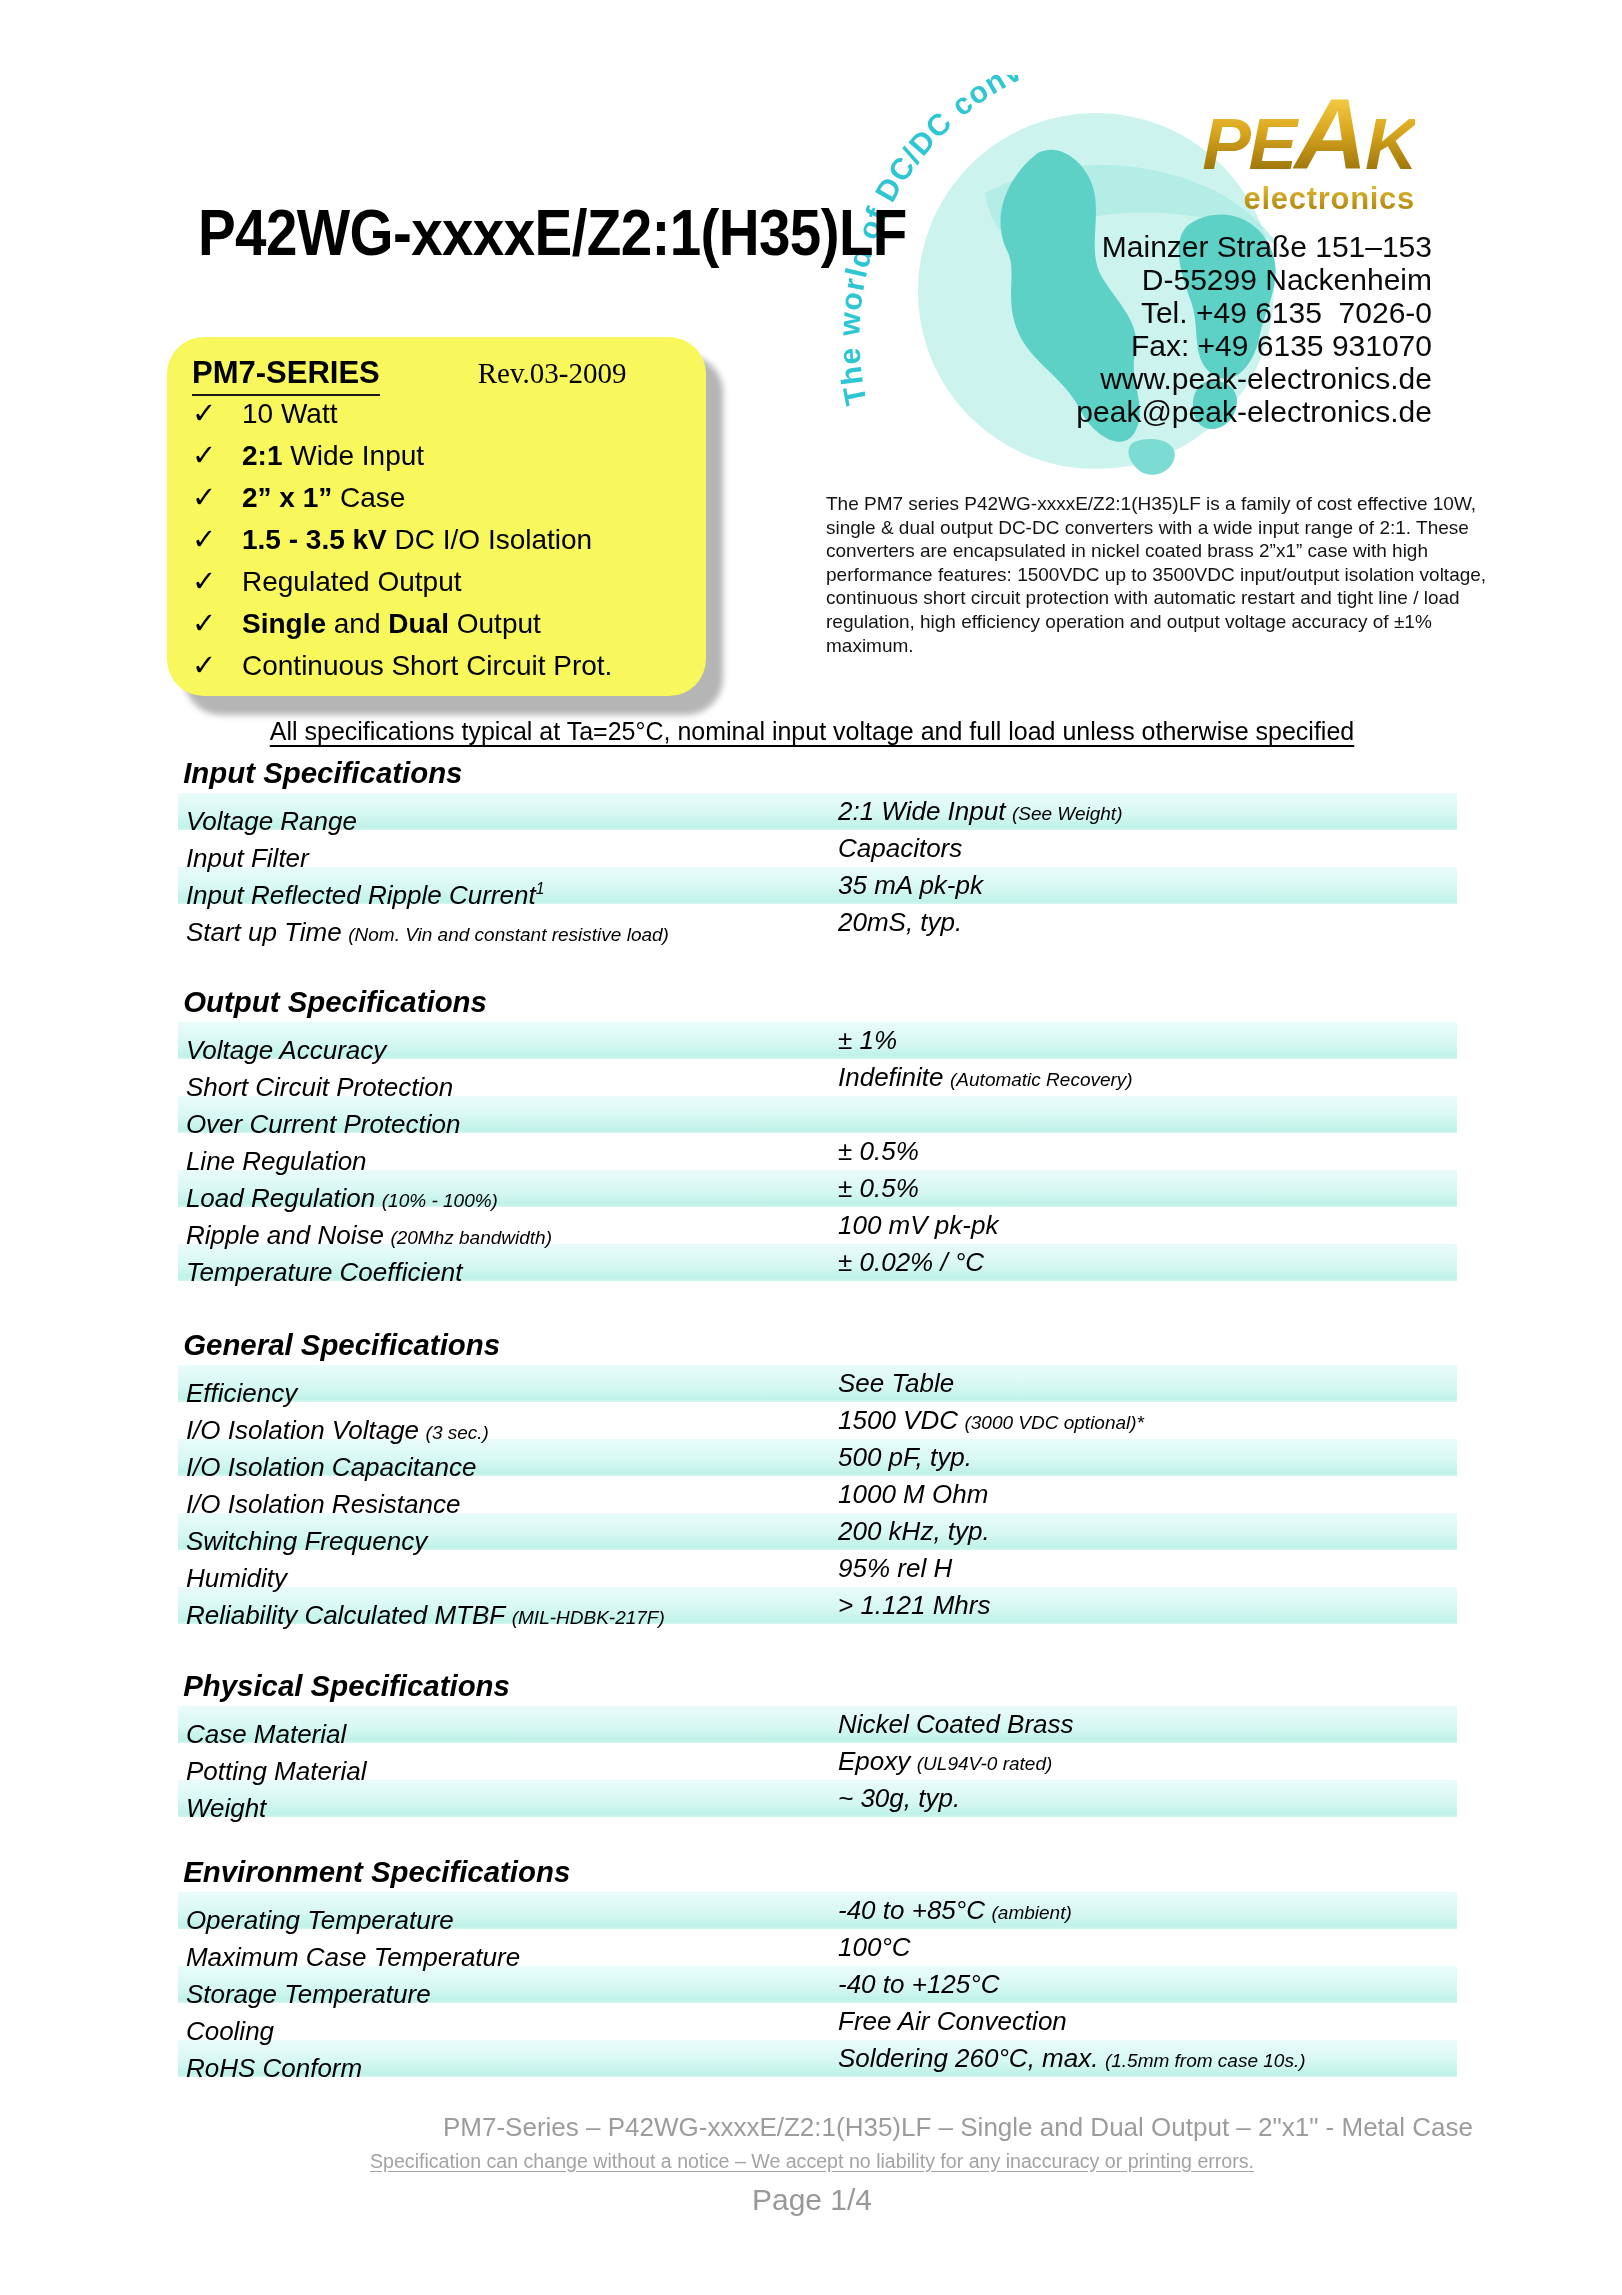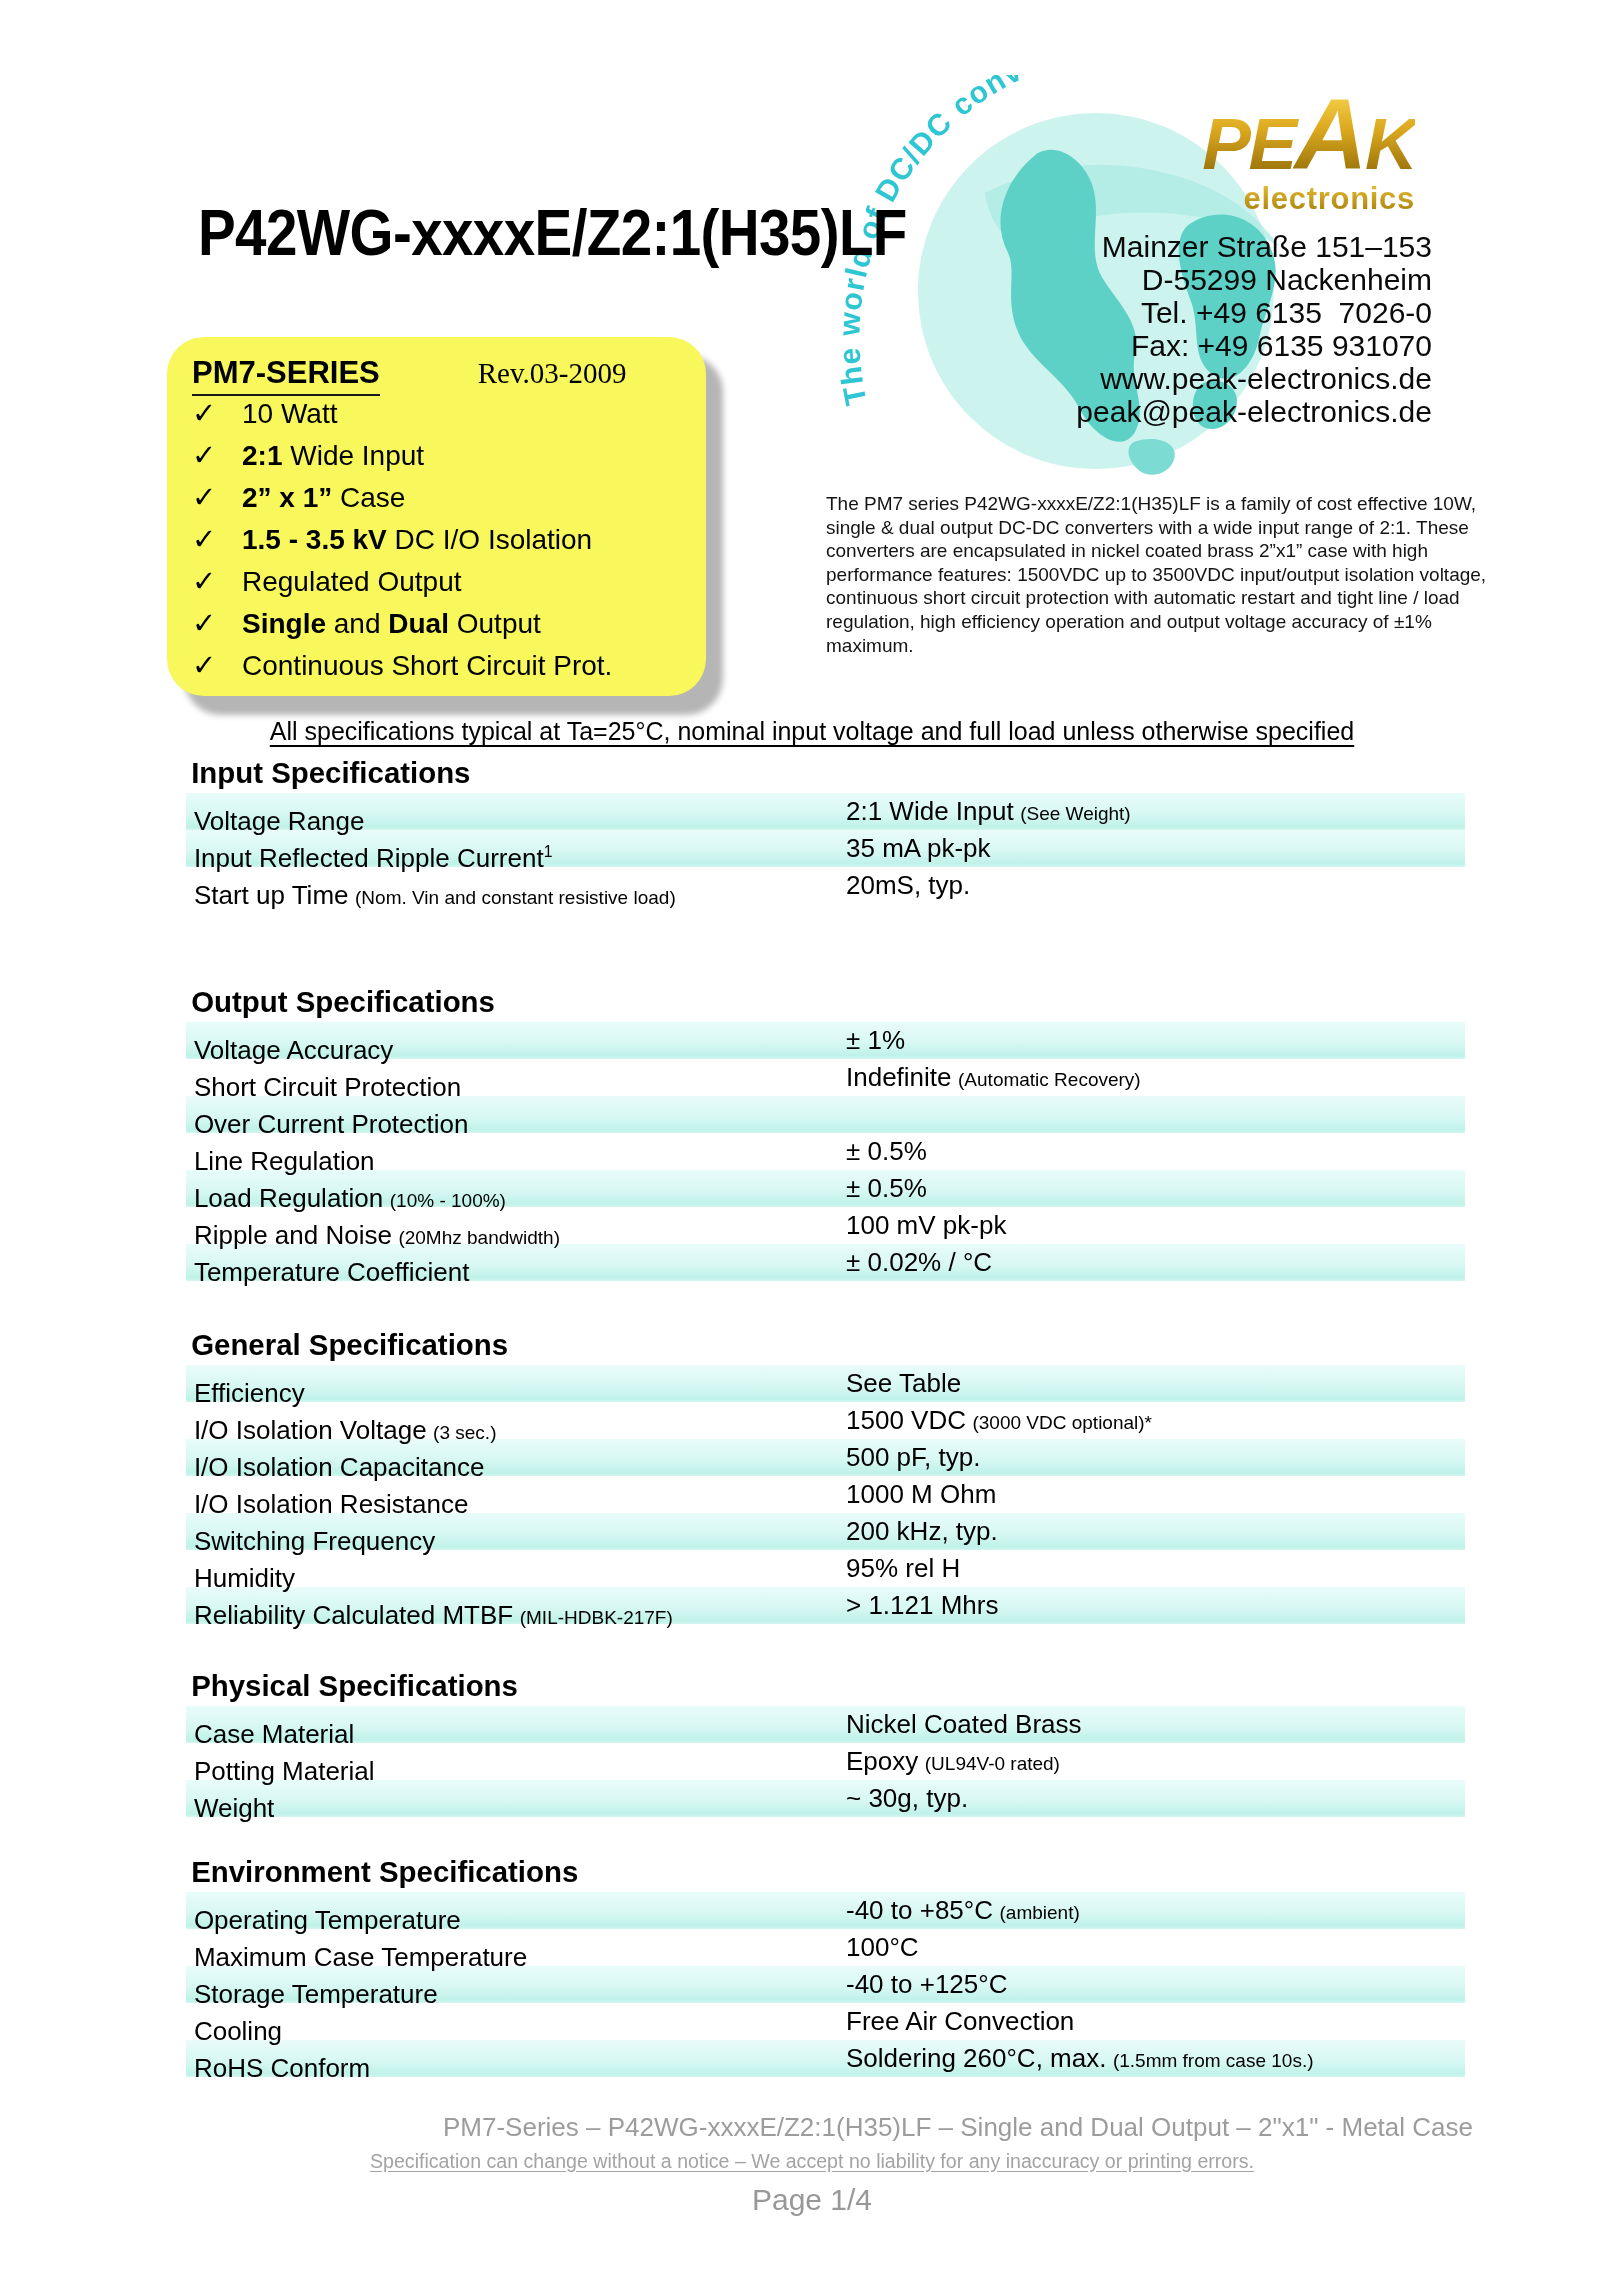--- a/index.html
+++ b/index.html
@@ -53,21 +53,21 @@
   .description{
     position:absolute;left:826px;top:492px;width:664px;
     font-size:19px;line-height:23.6px;color:#141414;
   }
   
   .spec-note{
     position:absolute;left:151px;top:717px;width:1322px;text-align:center;
     font-size:25px;text-decoration:underline;text-underline-offset:4.6px;
   }
   
-  .section{position:absolute;left:186px;width:1279px;}
+  .section{position:absolute;left:178px;width:1279px;font-style:italic;}
   .sec-0{top:756px;} .sec-1{top:985px;} .sec-2{top:1328px;} .sec-3{top:1669px;} .sec-4{top:1855px;}
   .section h2{margin:0 0 0 5.2px;height:37px;font-size:29.4px;line-height:34px;font-weight:bold;}
   .row{height:37px;display:flex;align-items:center;}
   .row.shaded{
     background:linear-gradient(180deg,#e9fcfa 0%,#d8f8f3 55%,#bff2e8 92%,#d4f6f0 100%);
   }
   .row-label{width:660px;box-sizing:border-box;padding-left:7.9px;font-size:26px;white-space:nowrap;margin-top:20px;}
   .row-value{flex:1;font-size:26px;white-space:nowrap;}
   .note{font-size:19px;margin-left:6.5px;}
   .note:empty{display:none;}
@@ -147,20 +147,24 @@
 
   <div class="spec-note">All specifications typical at Ta=25°C, nominal input voltage and full load unless otherwise specified</div>
 
   <div class="section sec-0">
     <h2>Input Specifications</h2>
     <div class="rows">
         <div class="row shaded">
           <span class="row-label"><span>Voltage Range</span></span>
           <span class="row-value"><span>2:1 Wide Input</span><span class="note">(See Weight)</span></span>
         </div>
+        <div class="row">
+          <span class="row-label"><span>Input Filter</span></span>
+          <span class="row-value"><span>Capacitors</span></span>
+        </div>
         <div class="row shaded">
           <span class="row-label"><span>Input Reflected Ripple Current</span><span class="sup">1</span></span>
           <span class="row-value"><span>35 mA pk-pk</span></span>
         </div>
         <div class="row">
           <span class="row-label"><span>Start up Time</span><span class="note">(Nom. Vin and constant resistive load)</span></span>
           <span class="row-value"><span>20mS, typ.</span></span>
         </div>
       </div>
   </div>

